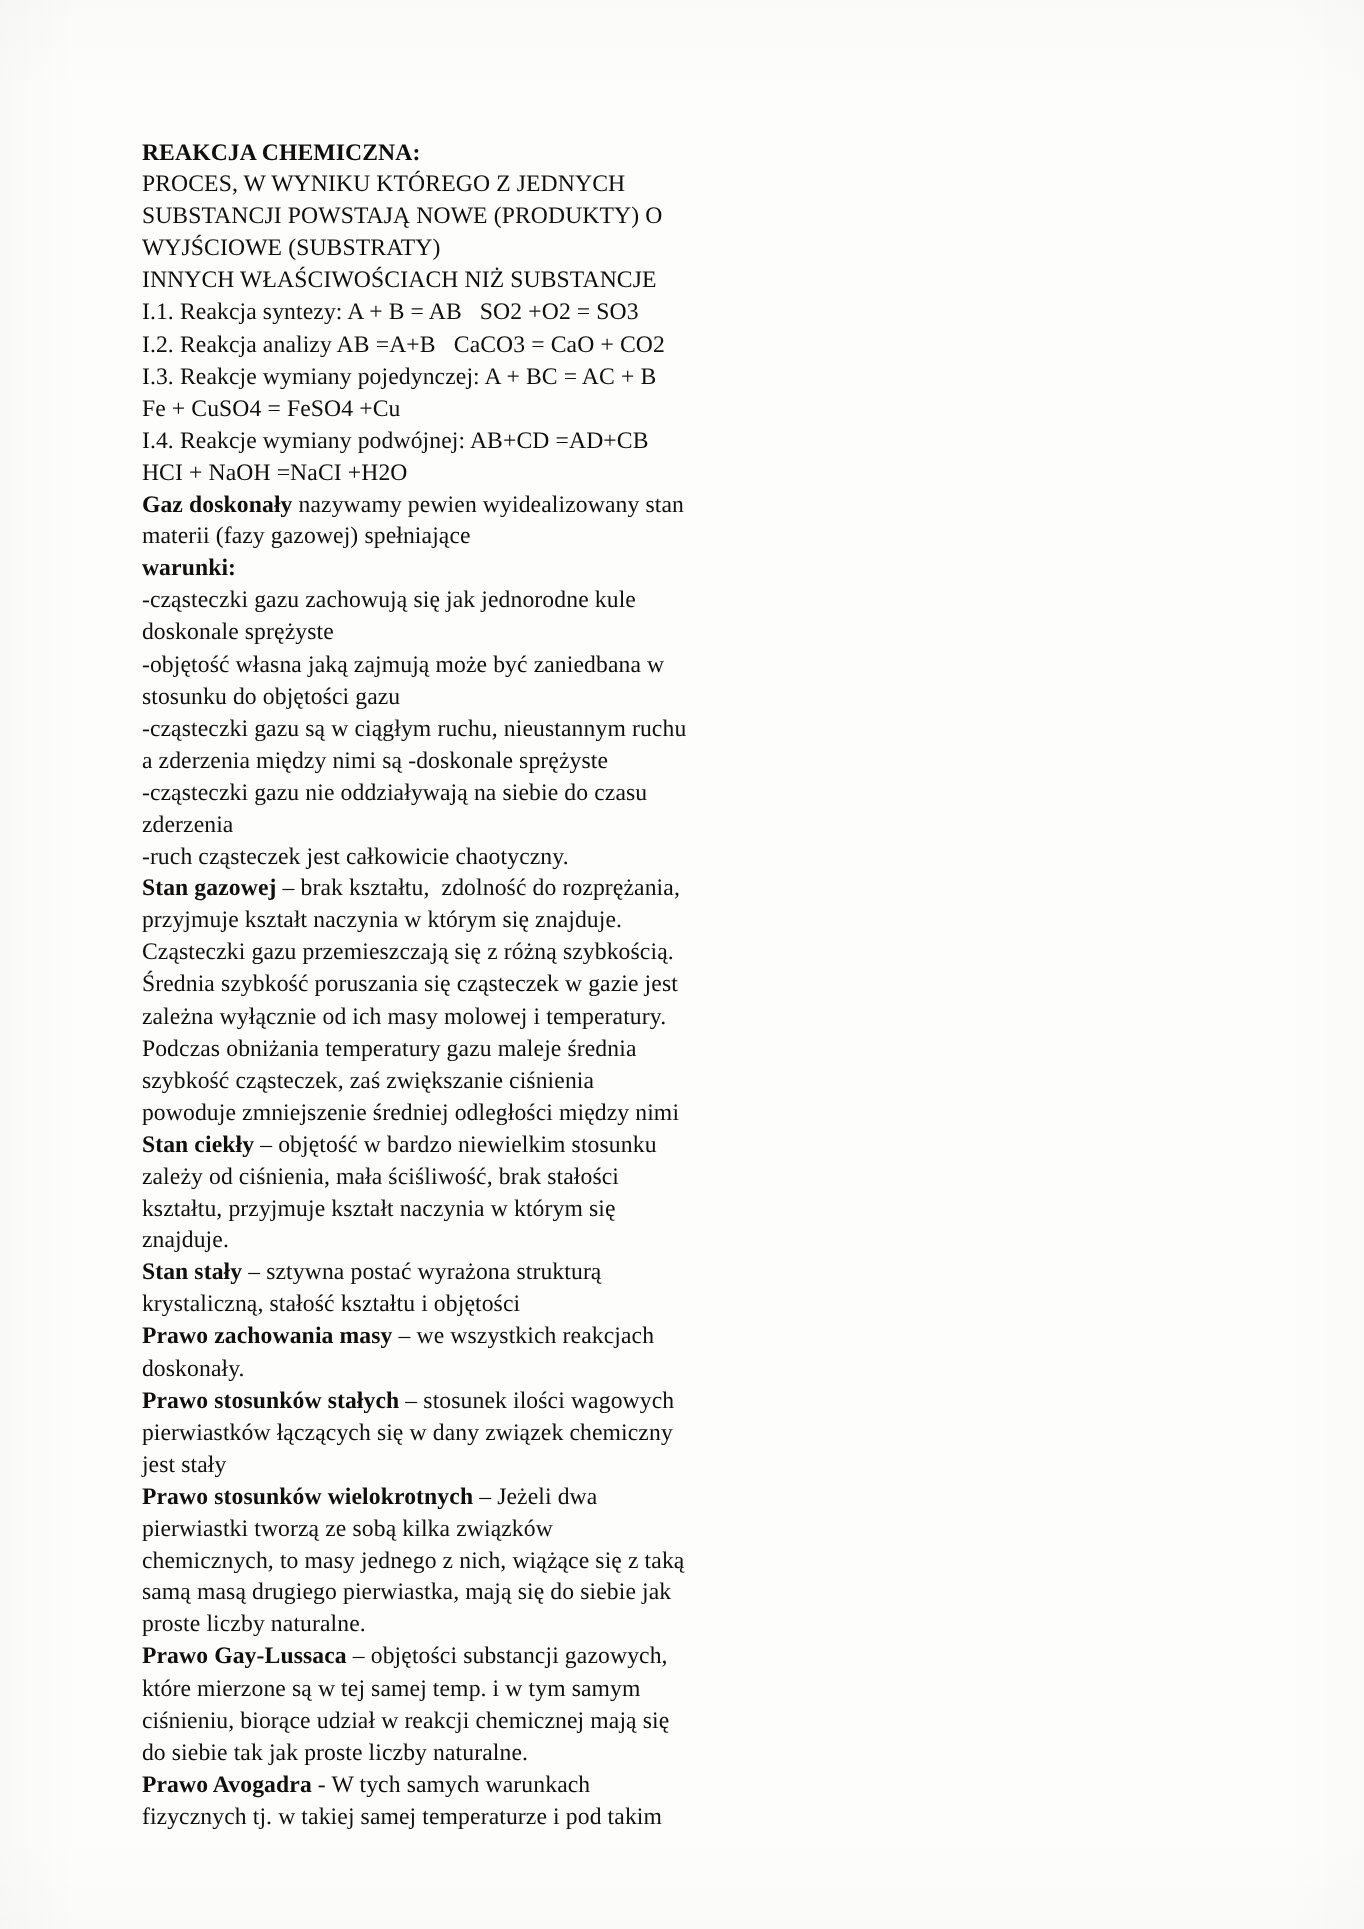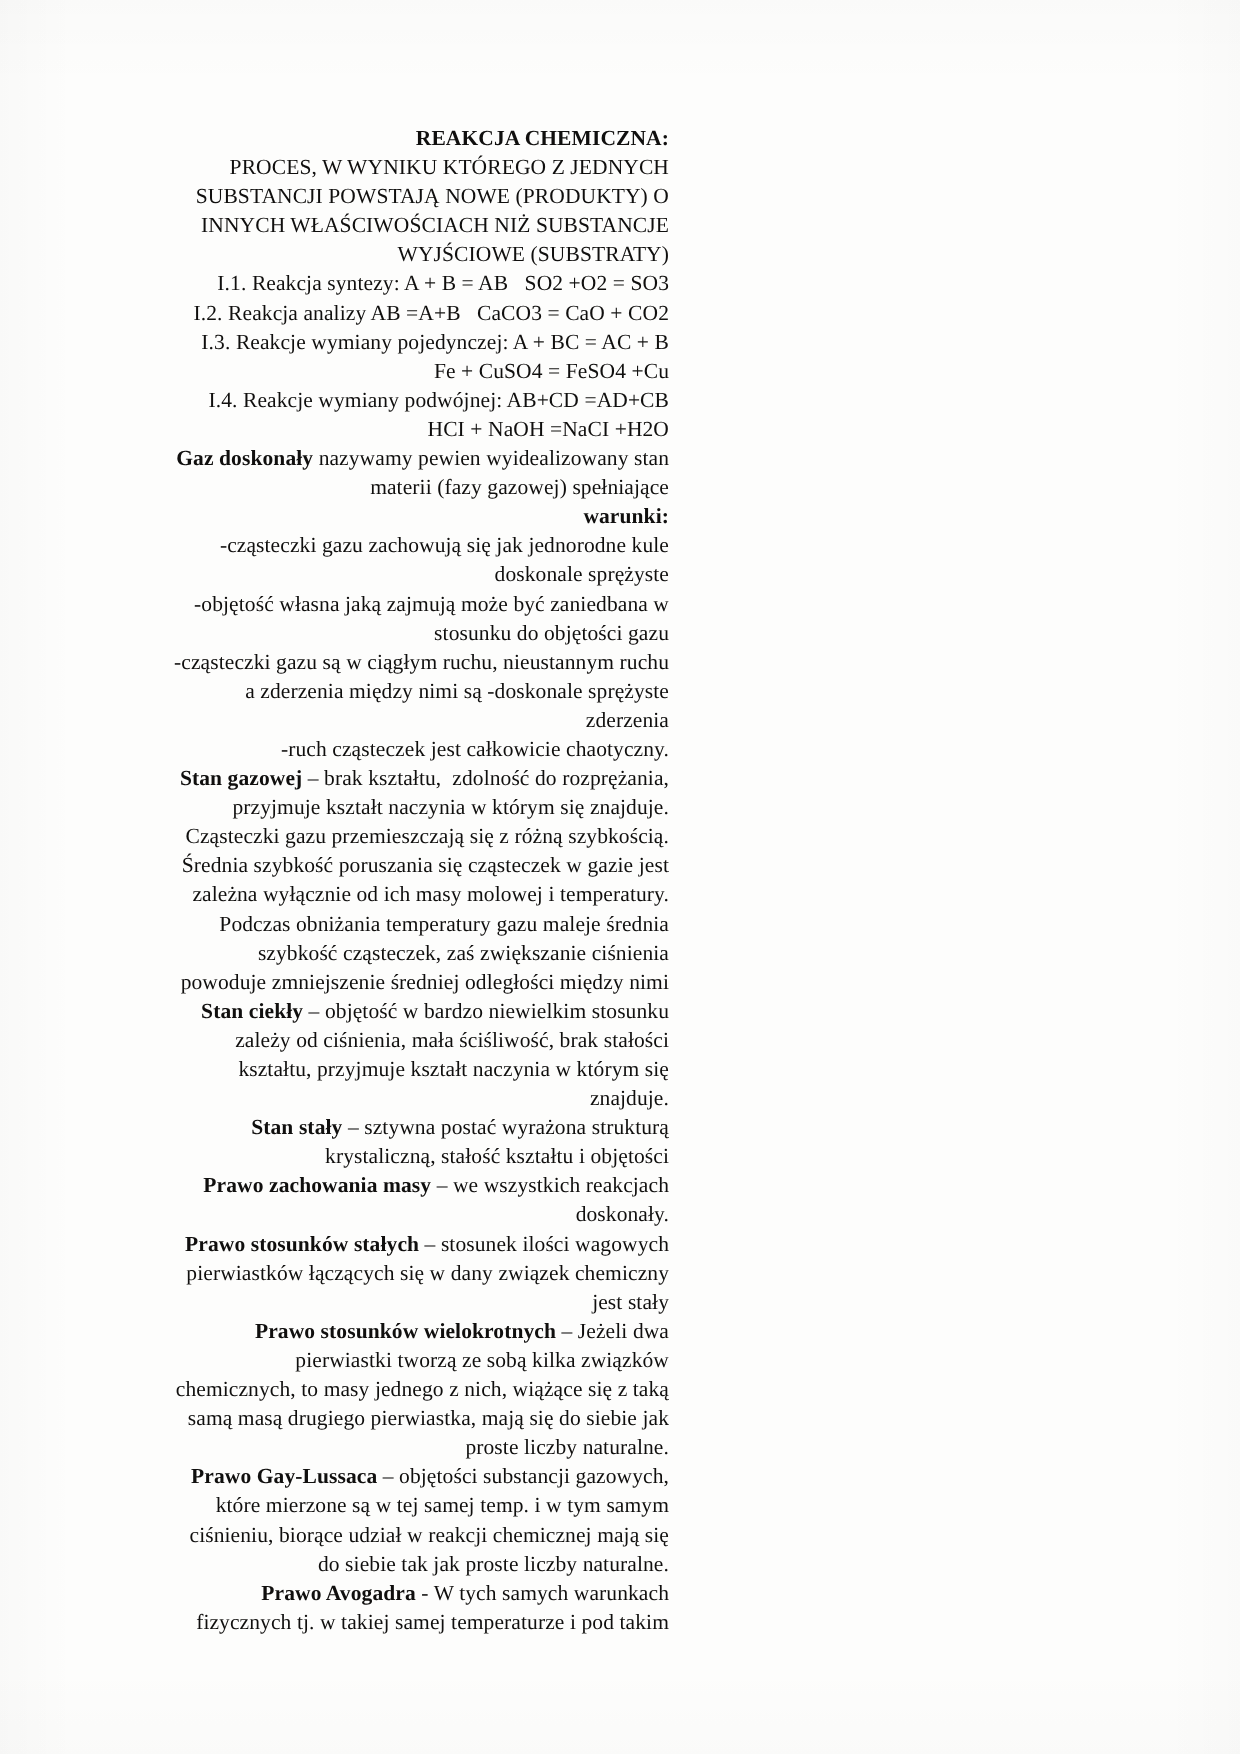--- a/index.html
+++ b/index.html
@@ -36,49 +36,49 @@
     top: 124px;
     width: 540px;
   }
   .line {
     font-size: 21.5px;
     line-height: 29.1px;
     color: #100f0e;
     letter-spacing: 0.1px;
     white-space: pre-wrap;
     text-rendering: geometricPrecision;
-    text-align: right;
   }
   .seg-b { font-weight: bold; }
 </style>
 </head>
 <body>
 
 <div class="page">
   <div class="content" id="body-container">
       <div class="line"><span class="seg-b">REAKCJA CHEMICZNA:</span></div>
       <div class="line"><span>PROCES, W WYNIKU KTÓREGO Z JEDNYCH</span></div>
       <div class="line"><span>SUBSTANCJI POWSTAJĄ NOWE (PRODUKTY) O</span></div>
+      <div class="line"><span>WYJŚCIOWE (SUBSTRATY)</span></div>
       <div class="line"><span>INNYCH WŁAŚCIWOŚCIACH NIŻ SUBSTANCJE</span></div>
-      <div class="line"><span>WYJŚCIOWE (SUBSTRATY)</span></div>
       <div class="line"><span>I.1. Reakcja syntezy: A + B = AB   SO2 +O2 = SO3</span></div>
       <div class="line"><span>I.2. Reakcja analizy AB =A+B   CaCO3 = CaO + CO2</span></div>
       <div class="line"><span>I.3. Reakcje wymiany pojedynczej: A + BC = AC + B</span></div>
       <div class="line"><span>Fe + CuSO4 = FeSO4 +Cu</span></div>
       <div class="line"><span>I.4. Reakcje wymiany podwójnej: AB+CD =AD+CB</span></div>
       <div class="line"><span>HCI + NaOH =NaCI +H2O</span></div>
       <div class="line"><span class="seg-b">Gaz doskonały</span><span> nazywamy pewien wyidealizowany stan</span></div>
       <div class="line"><span>materii (fazy gazowej) spełniające</span></div>
       <div class="line"><span class="seg-b">warunki:</span></div>
       <div class="line"><span>-cząsteczki gazu zachowują się jak jednorodne kule</span></div>
       <div class="line"><span>doskonale sprężyste</span></div>
       <div class="line"><span>-objętość własna jaką zajmują może być zaniedbana w</span></div>
       <div class="line"><span>stosunku do objętości gazu</span></div>
       <div class="line"><span>-cząsteczki gazu są w ciągłym ruchu, nieustannym ruchu</span></div>
       <div class="line"><span>a zderzenia między nimi są -doskonale sprężyste</span></div>
+      <div class="line"><span>-cząsteczki gazu nie oddziaływają na siebie do czasu</span></div>
       <div class="line"><span>zderzenia</span></div>
       <div class="line"><span>-ruch cząsteczek jest całkowicie chaotyczny.</span></div>
       <div class="line"><span class="seg-b">Stan gazowej</span><span> – brak kształtu,  zdolność do rozprężania,</span></div>
       <div class="line"><span>przyjmuje kształt naczynia w którym się znajduje.</span></div>
       <div class="line"><span>Cząsteczki gazu przemieszczają się z różną szybkością.</span></div>
       <div class="line"><span>Średnia szybkość poruszania się cząsteczek w gazie jest</span></div>
       <div class="line"><span>zależna wyłącznie od ich masy molowej i temperatury.</span></div>
       <div class="line"><span>Podczas obniżania temperatury gazu maleje średnia</span></div>
       <div class="line"><span>szybkość cząsteczek, zaś zwiększanie ciśnienia</span></div>
       <div class="line"><span>powoduje zmniejszenie średniej odległości między nimi</span></div>

